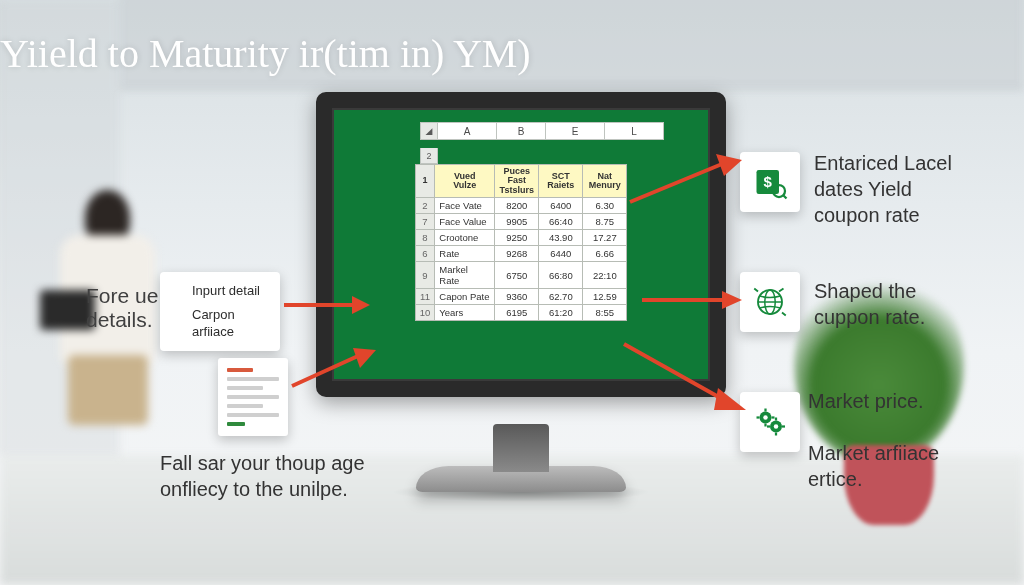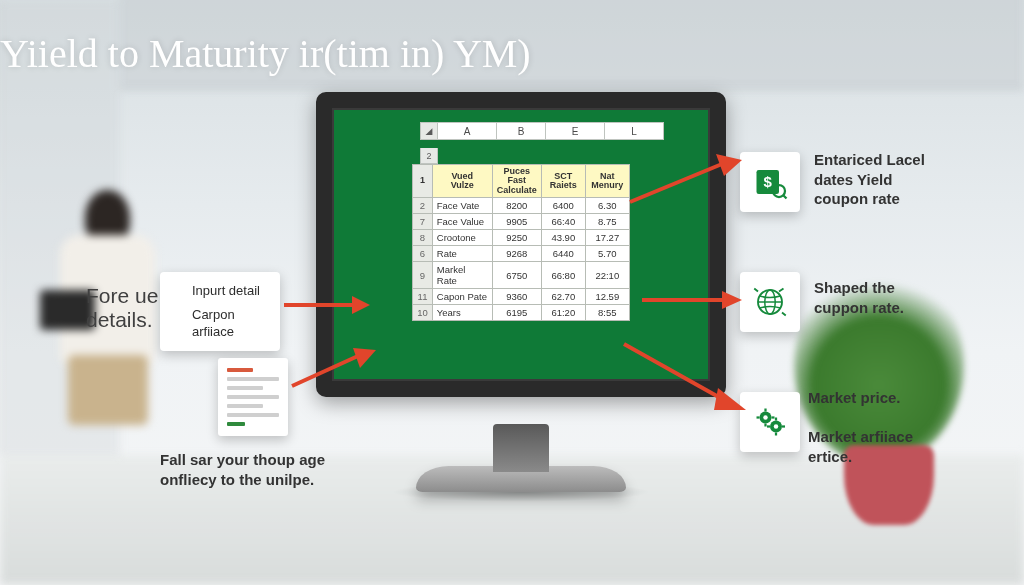--- a/index.html
+++ b/index.html
@@ -78,21 +78,21 @@
   table.sheet th.rn-h{background:#e8eae5;width:18px;}
 
   
   .card {
     position:absolute; background:#fff; border-radius:4px;
     box-shadow:0 4px 12px rgba(0,0,0,.22);
     padding:10px 12px; font-size:13px; color:#2d2d2d; line-height:1.35;
   }
   .icon-card { width:60px; height:60px; display:flex; align-items:center; justify-content:center;}
   .icon-card svg { width:40px; height:40px; }
-  .side-text { position:absolute; font-size:15px; color:#333; line-height:1.3;font-weight:bold; }
+  .side-text { position:absolute; font-size:20px; color:#333; line-height:1.3; }
   .muted { color:#404040; font-size:21px;}
 
   
   .arrow { position:absolute; pointer-events:none; }
   .arrow line { stroke:#e1452b; stroke-width:4; }
   .arrow polygon { fill:#e1452b; }
 
   
   .doc-thumb{position:absolute;background:#fff;border-radius:3px;box-shadow:0 4px 12px rgba(0,0,0,.22);
     width:70px;height:78px;padding:10px 9px;}
@@ -138,21 +138,21 @@
 
 
     <table class="sheet">
       <thead>
         <tr>
           <th class="rn-h">1</th>
           <th>
             <span>Vued</span><br><span>Vulze</span>
           </th>
           <th>
-            <span>Puces</span><br><span>Fast Calculate</span>
+            <span>Puces</span><br><span>Fast Tstslurs</span>
           </th>
           <th>
             <span>SCT</span><br><span>Raiets</span>
           </th>
           <th>
             <span>Nat</span><br><span>Menury</span>
           </th>
         </tr>
       </thead>
       <tbody id="sheet-body">
@@ -175,21 +175,21 @@
             <td class="lab">Crootone</td>
             <td class="v">9250</td>
             <td class="v">43.90</td>
             <td class="v">17.27</td>
           </tr>
           <tr>
             <td class="rn">6</td>
             <td class="lab">Rate</td>
             <td class="v">9268</td>
             <td class="v">6440</td>
-            <td class="v">5.70</td>
+            <td class="v">6.66</td>
           </tr>
           <tr class="hl">
             <td class="rn">9</td>
             <td class="lab">Markel Rate</td>
             <td class="v">6750</td>
             <td class="v">66:80</td>
             <td class="v">22:10</td>
           </tr>
           <tr>
             <td class="rn">11</td>

